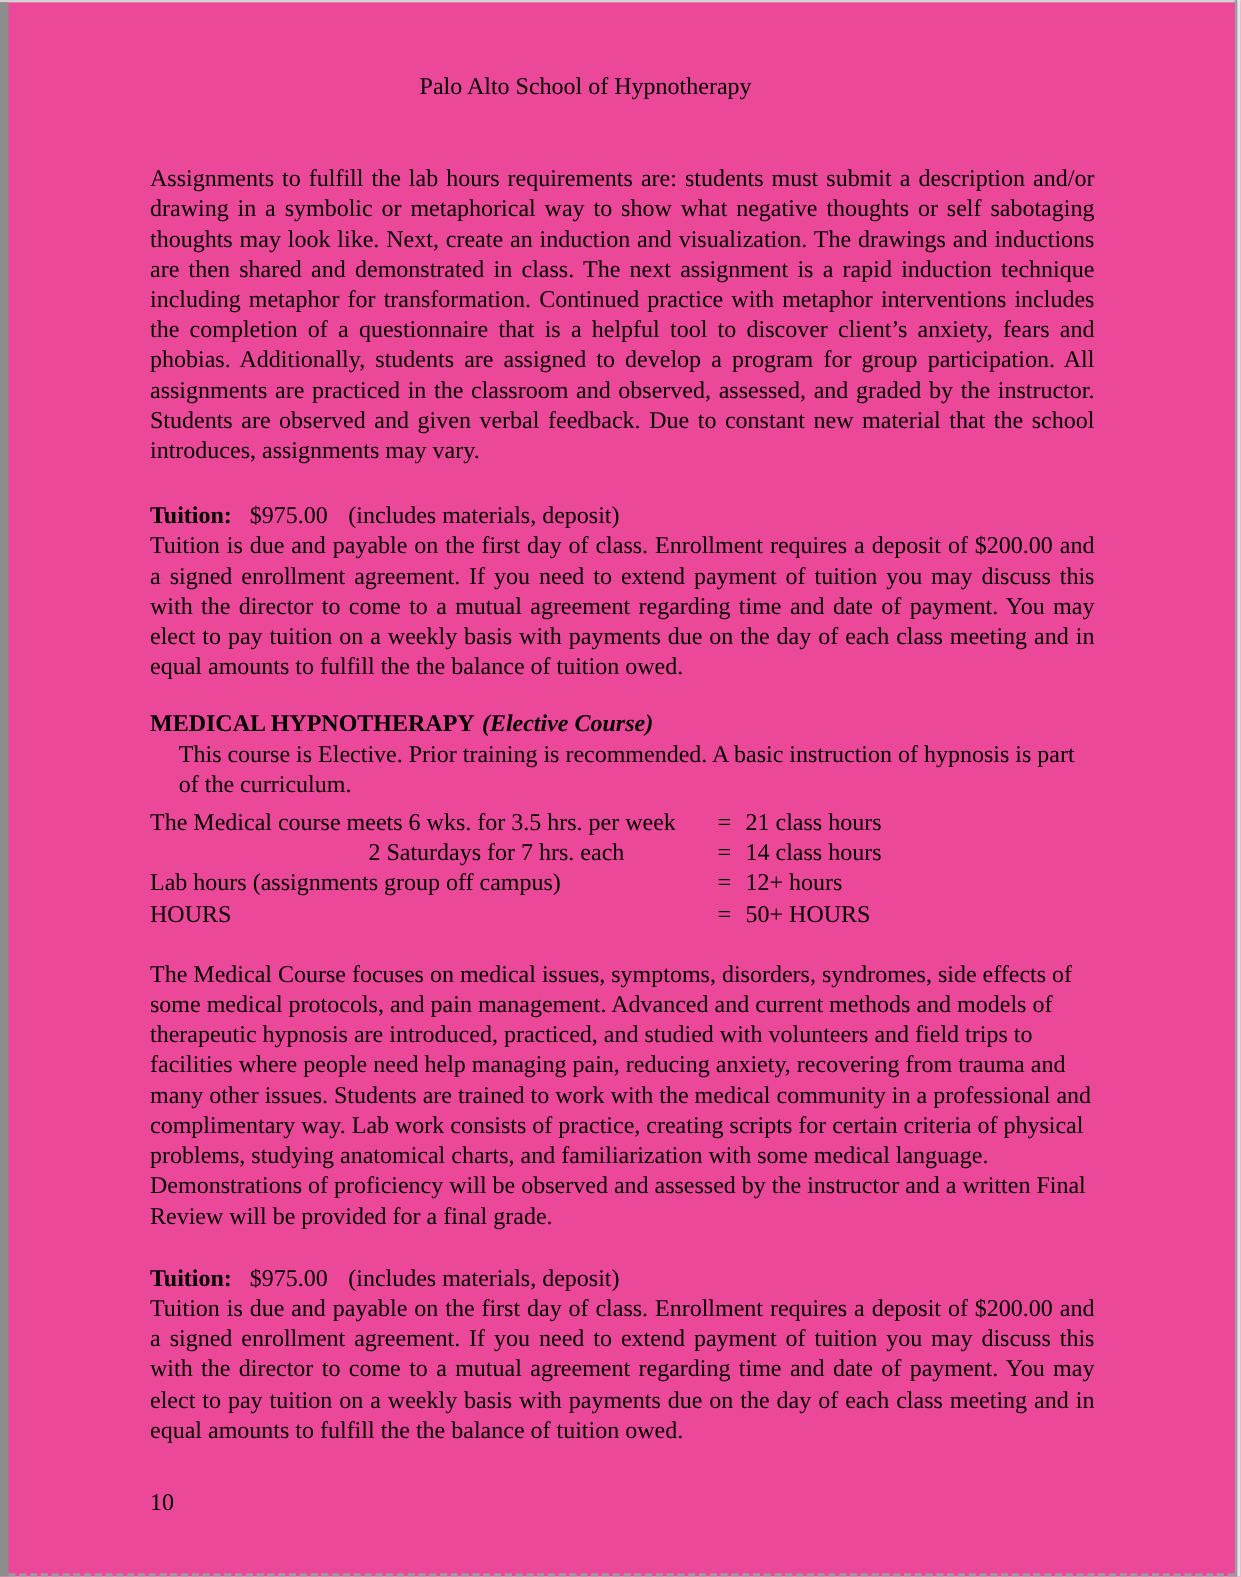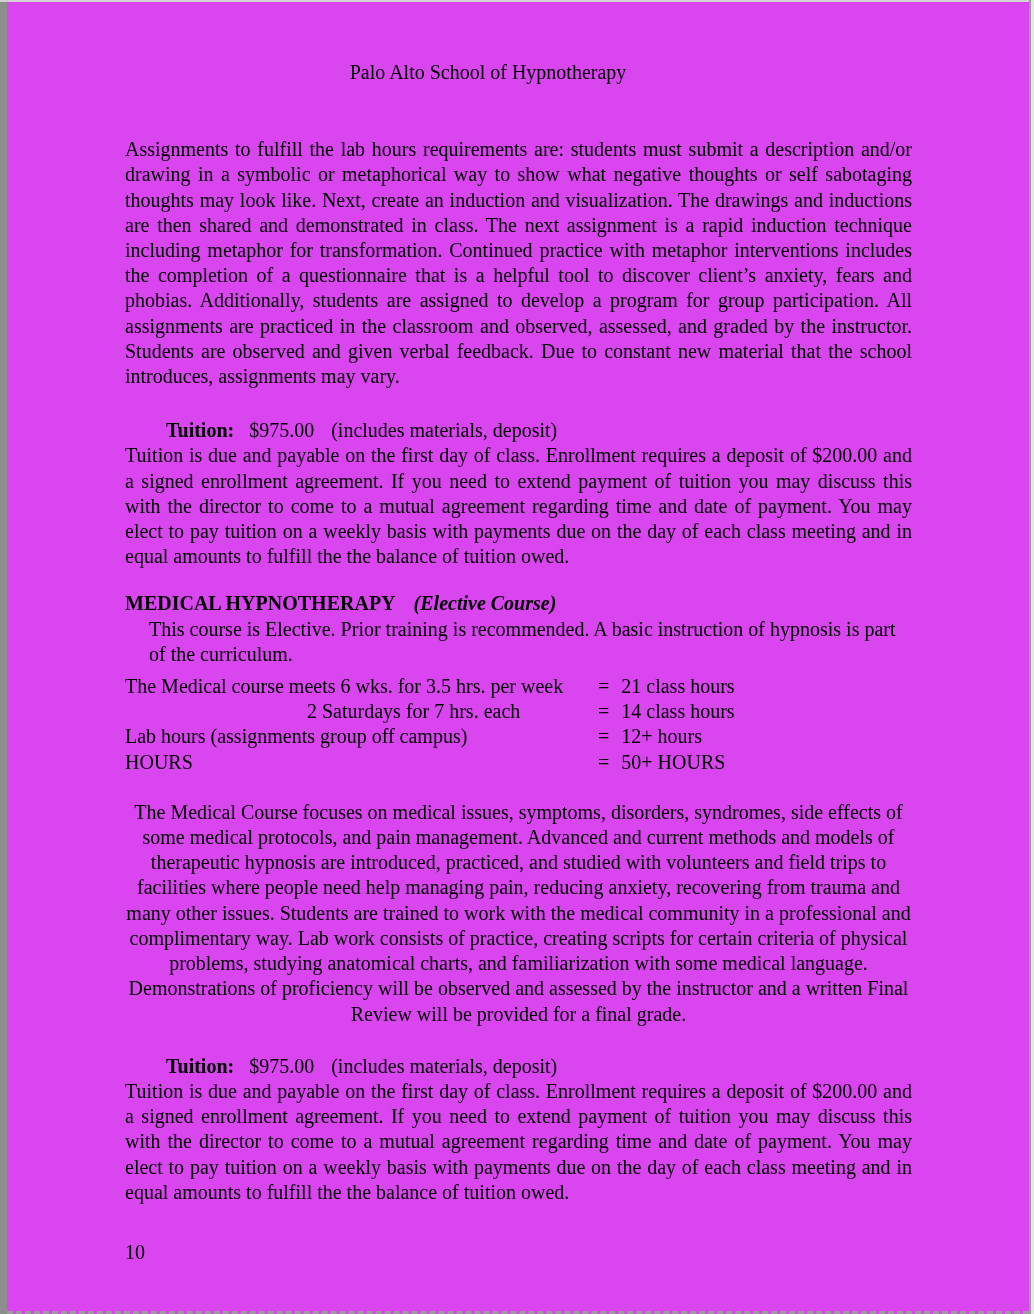--- a/index.html
+++ b/index.html
@@ -1,20 +1,20 @@
 <!DOCTYPE html>
 <html><head>
 <meta charset="utf-8">
 <style>
   html, body { margin: 0; padding: 0; background: #ffffff; }
   .page {
     position: relative;
     width: 1034px;
     height: 1314px;
-    background: #d946ef;
+    background: #ec4899;
     overflow: hidden;
     font-family: "Liberation Serif", "DejaVu Serif", serif;
     color: #000000;
     box-sizing: border-box;
   }
   
   .edge-top {
     position: absolute; top: 0; left: 0; width: 100%; height: 2px;
     background: #d2d2d2;
   }
@@ -44,37 +44,37 @@
     line-height: 25.2px;
   }
   .doc-title {
     width: 726px;
     text-align: center;
   }
   p { margin: 0; }
   .justified { text-align: justify; }
   .para-assignments { margin-top: 52px; }
 
-  .tuition-head { margin-top: 29px; margin-left: 41px; }
+  .tuition-head { margin-top: 29px; }
   .tuition-head .t-label { font-weight: bold; }
   .tuition-head .t-amount { margin-left: 15px; }
   .tuition-head .t-note { margin-left: 17px; }
 
   .medical-head { margin-top: 22px; font-weight: bold; }
-  .medical-head .elective { font-style: italic; margin-left: 18px; }
+  .medical-head .elective { font-style: italic; margin-left: 6px; }
   .medical-intro { max-width: 757px; margin-left: 24px; }
 
   .schedule { margin-top: 7px; }
   .schedule-row { display: flex; }
   .schedule-row .s-label { width: 473px; flex: 0 0 473px; }
   .schedule-row.indent .s-label { box-sizing: border-box; padding-left: 182px; }
   .schedule-row .s-eq { flex: 0 0 auto; }
   .schedule-row .s-value { margin-left: 12px; }
 
-  .medical-body { margin-top: 25px; text-align: center; }
+  .medical-body { margin-top: 25px; }
   .tuition-head-2 { margin-top: 27px; }
 
   .page-number { margin-top: 35px; text-align: left; }
 </style>
 </head>
 <body>
 
 <div class="page">
   <div class="edge-top"></div>
   <div class="edge-left"></div>

